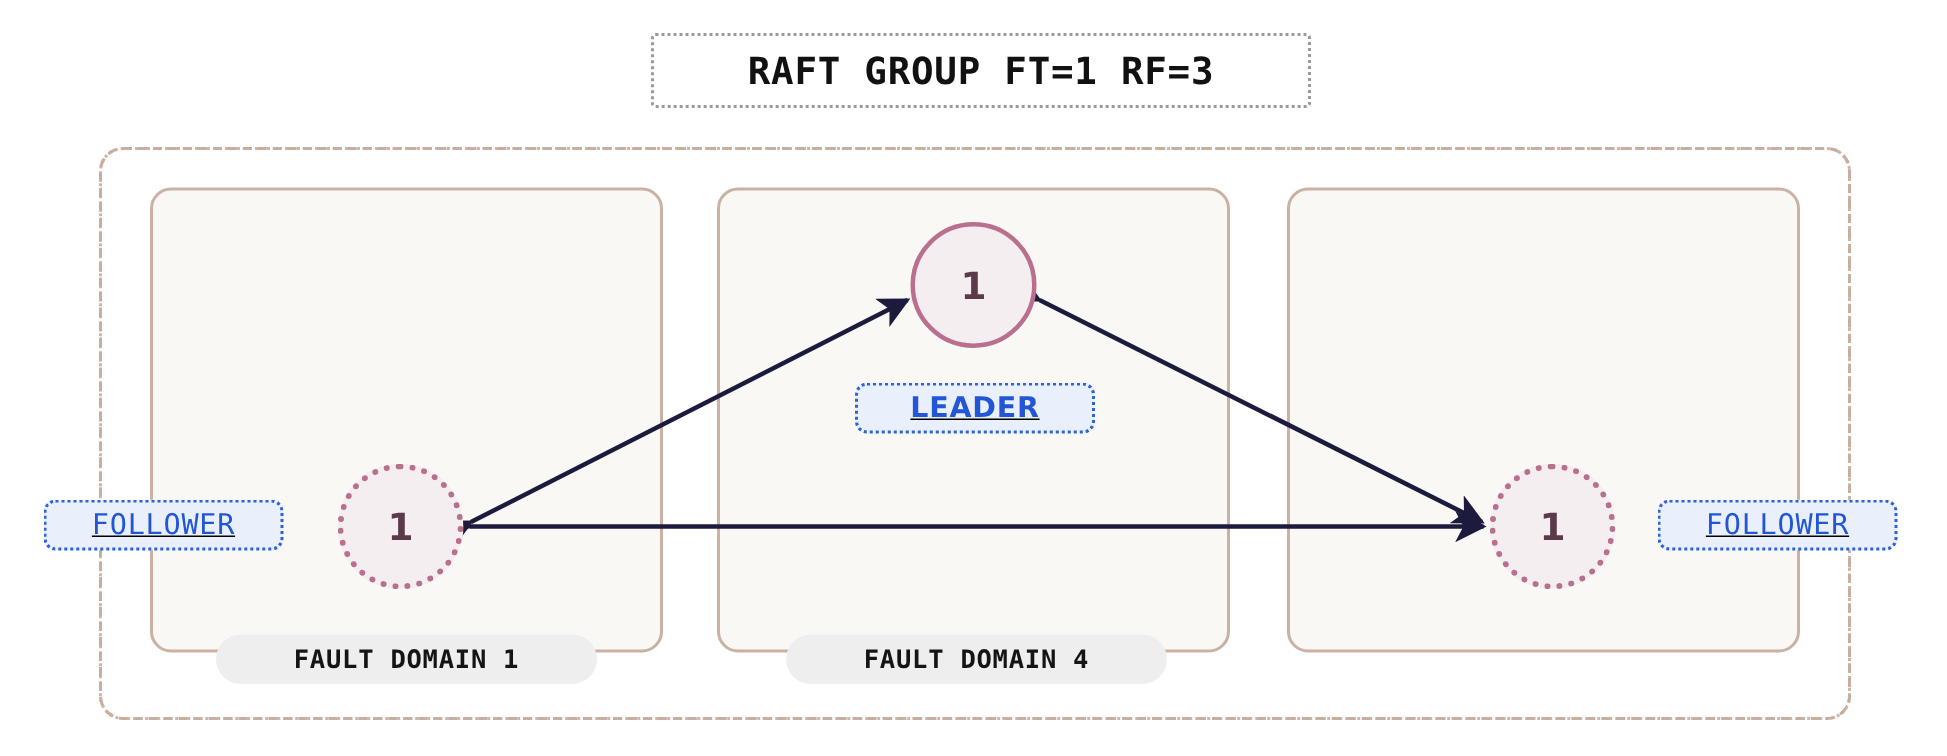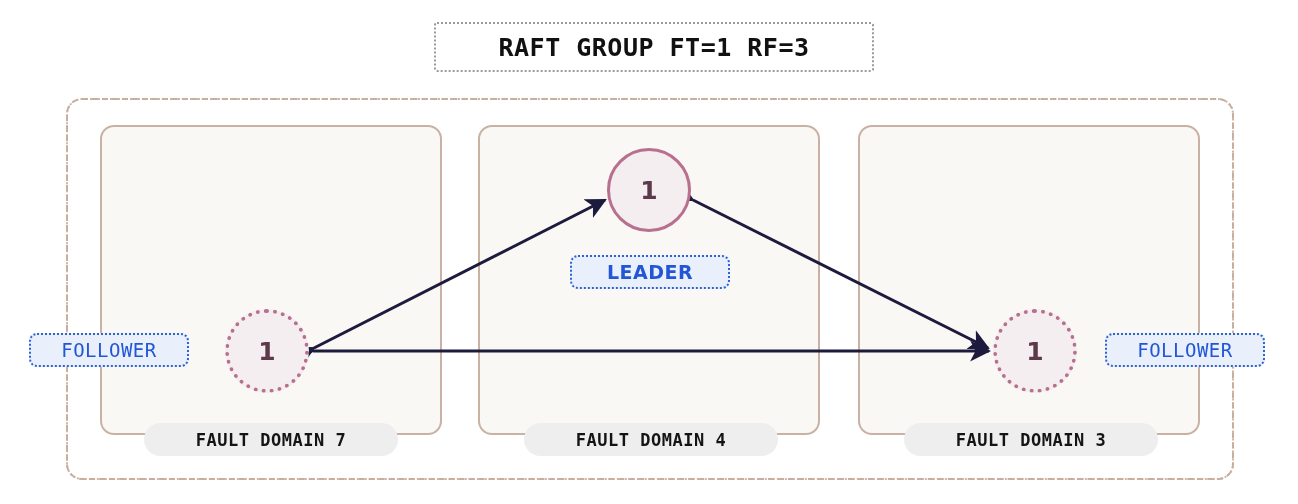--- a/index.html
+++ b/index.html
@@ -154,20 +154,21 @@
     position: absolute;
     height: 34px;
     box-sizing: border-box;
     background: #eaf0fb;
     border: 2px dotted #2d63d4;
     border-radius: 8px;
     display: flex;
     align-items: center;
     justify-content: center;
     padding: 0 14px;
+    text-decoration: underline;
   }
   .role-badge span {
     font-size: 19px;
     font-weight: bold;
     color: #2256d6;
     letter-spacing: 0.5px;
     white-space: pre;
   }
   #badge-leader {
     left: 570px;
@@ -240,22 +241,19 @@
     <span>LEADER</span>
   </div>
   <div class="role-badge" id="badge-follower-left">
     <span>FOLLOWER</span>
   </div>
   <div class="role-badge" id="badge-follower-right">
     <span>FOLLOWER</span>
   </div>
 
   <div class="domain-pill" id="domain-pill-1">
-    <span>FAULT DOMAIN 7</span>
+    <span>FAULT DOMAIN 1</span>
   </div>
   <div class="domain-pill" id="domain-pill-2">
     <span>FAULT DOMAIN 4</span>
   </div>
-  <div class="domain-pill" id="domain-pill-3">
-    <span>FAULT DOMAIN 3</span>
-  </div>
 
 </div>
 
 </body></html>

